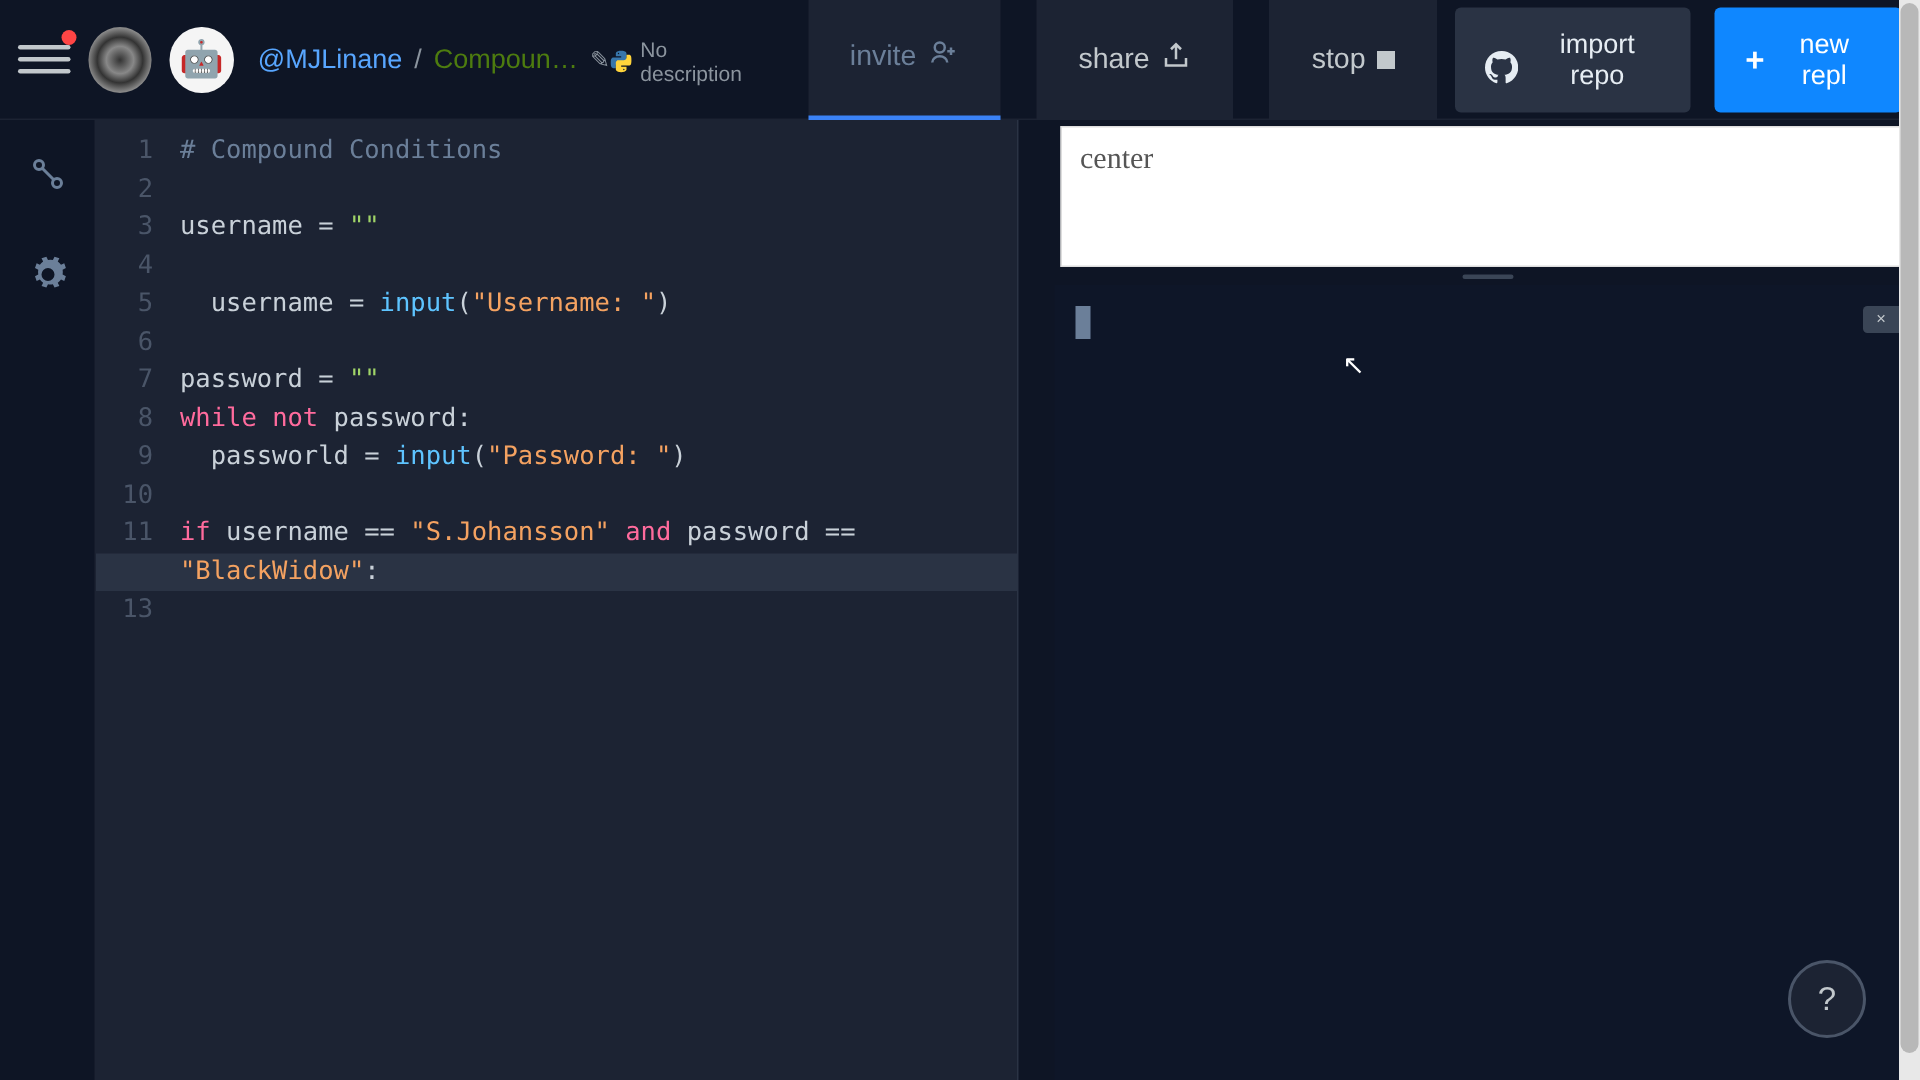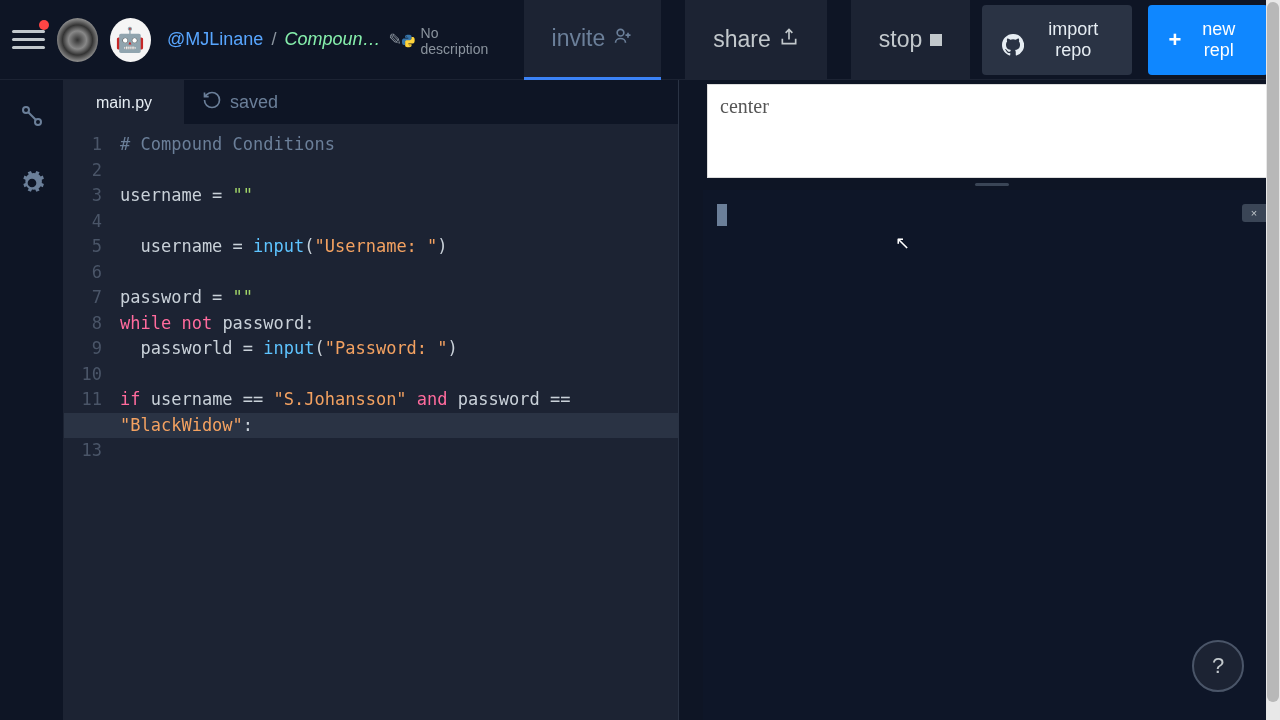--- a/index.html
+++ b/index.html
@@ -49,32 +49,32 @@
       width: 44px; height: 44px;
       border-radius: 50%;
       background: #f5f5f5;
       display: flex; align-items: center; justify-content: center;
       font-size: 24px;
     }
     .title-block { display: flex; flex-direction: row; margin-left: 4px; }
     .title-row { display: flex; align-items: center; gap: 8px; font-size: 18px; }
     .title-owner { color: #58a6ff; }
     .title-sep { color: #8b949e; }
-    .title-name { color: #86efac; font-style: italic; }
+    .title-name { color: #4d7c0f; }
     .edit-icon { color: #8b949e; font-size: 16px; }
     .desc-row { display: flex; align-items: center; gap: 6px; font-size: 14px; color: #8b949e; margin-top: 2px; }
     .lang-icon { width: 16px; height: 16px; }
     .header-buttons { display: flex; gap: 0; margin-left: 20px; }
     .hbtn {
       height: 80px;
       padding: 0 28px;
       background: #1c2333;
       border: none;
       color: #c2c8cc;
-      font-size: 23px;
+      font-size: 19px;
       display: flex;
       align-items: center;
       gap: 8px;
       cursor: pointer;
     }
     .hbtn.invite { border-bottom: 3px solid #3b82f6; color: #6b7f99; }
     .hbtn.stop { margin-left: 24px; }
     .hbtn.share { margin-left: 24px; }
     .header-right { margin-left: auto; display: flex; gap: 16px; align-items: center; }
     .ghbtn {
@@ -300,31 +300,20 @@
         </svg>
     </span>
     <span class="sidebar-icon">
       <svg width="26" height="26" viewBox="0 0 24 24" fill="#6b7f99">
           <path d="M12 8a4 4 0 100 8 4 4 0 000-8zm9 4l2 1-1 3-2-1a9 9 0 01-2 2l1 2-3 1-1-2a9 9 0 01-3 0l-1 2-3-1 1-2a9 9 0 01-2-2l-2 1-1-3 2-1a9 9 0 010-3l-2-1 1-3 2 1a9 9 0 012-2l-1-2 3-1 1 2a9 9 0 013 0l1-2 3 1-1 2a9 9 0 012 2l2-1 1 3-2 1a9 9 0 010 3z"></path>
         </svg>
     </span>
   </div>
 
   <div class="editor-pane">
-    <div class="tab-row">
-      <div class="tab">main.py</div>
-      <div class="saved-status">
-        <span>
-          <svg width="20" height="20" viewBox="0 0 24 24" fill="none" stroke="#6b7f99" stroke-width="2">
-              <path d="M3 12a9 9 0 109-9 9 9 0 00-6 2.3L3 8M3 3v5h5"></path>
-            </svg>
-        </span>
-        <span>saved</span>
-      </div>
-    </div>
     <div class="code-area">
       <div class="code-line">
           <div class="gutter">1</div>
           <div class="code"><span class="c-comment"># Compound Conditions</span></div>
         </div>
       <div class="code-line">
           <div class="gutter">2</div>
           <div class="code"></div>
         </div>
       <div class="code-line">

